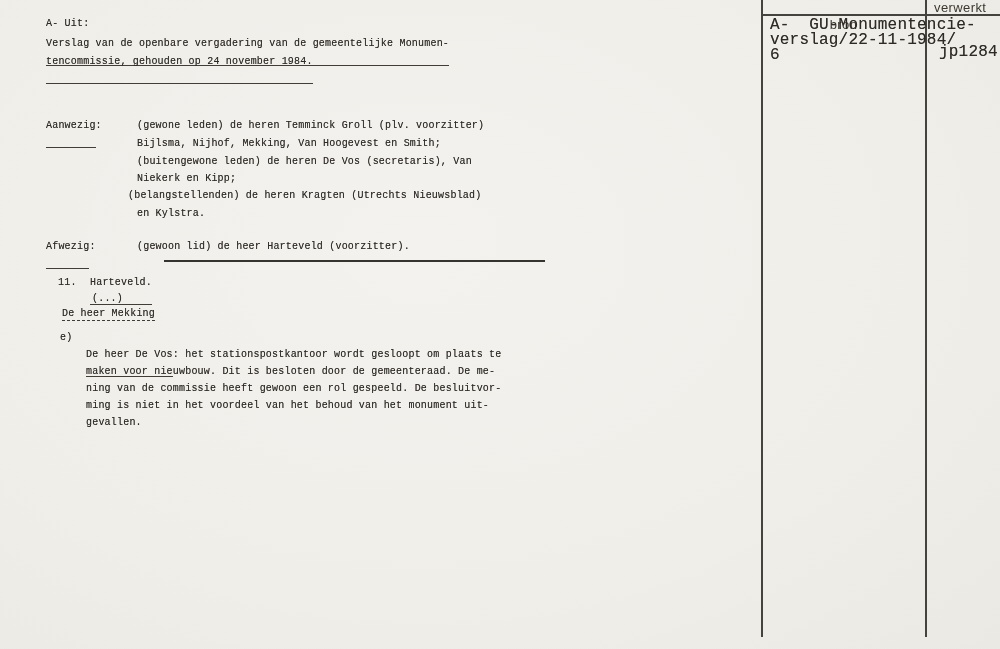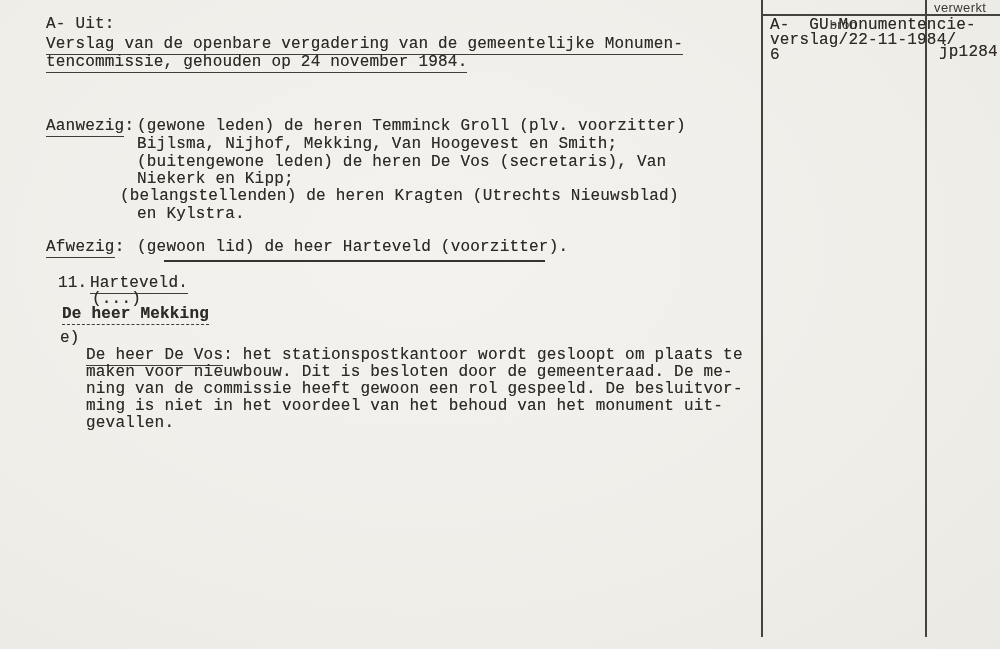--- a/index.html
+++ b/index.html
@@ -11,38 +11,37 @@
     position: relative;
     width: 1000px;
     height: 649px;
     overflow: hidden;
     background: radial-gradient(ellipse at 42% 38%, #f4f2ee 0%, #f0eee9 62%, #ebe9e4 100%);
     font-family: "Liberation Mono", "DejaVu Sans Mono", monospace;
     color: #2e2b26;
   }
   .t {
     position: absolute;
-    font-size: 16px;
+    font-size: 10px;
     line-height: 14px;
     white-space: pre;
     letter-spacing: 0.2px;
     text-shadow: 0 0 0.6px rgba(46, 43, 38, 0.55);
   }
   .small {
     font-size: 16px;
     line-height: 13px;
   }
   .u {
     border-bottom: 1.6px solid rgba(44, 41, 36, 0.9);
-    padding-bottom: 1px;
+    padding-bottom: 16px;
   }
   .u-dash {
     border-bottom: 1.7px dashed rgba(44, 41, 36, 0.9);
     padding-bottom: 1px;
-    font-weight: bold;
   }
   .hdr {
     position: absolute;
     font-family: "Liberation Sans", sans-serif;
     font-size: 13px;
     line-height: 13px;
     color: #3a382f;
     letter-spacing: 0.4px;
   }
   .vline {
@@ -71,21 +70,21 @@
   <div class="t" style="left:46px; top:37px"><span class="u">Verslag van de openbare vergadering van de gemeentelijke Monumen-</span></div>
 
   <div class="t" style="left:46px; top:55px"><span class="u">tencommissie, gehouden op 24 november 1984.</span></div>
 
   <div class="t" style="left:46px; top:119px"><span class="u">Aanwezig</span><span>:</span></div>
 
   <div class="t" style="left:137px; top:119px">(gewone leden) de heren Temminck Groll (plv. voorzitter)</div>
   <div class="t" style="left:137px; top:137px">Bijlsma, Nijhof, Mekking, Van Hoogevest en Smith;</div>
   <div class="t" style="left:137px; top:155px">(buitengewone leden) de heren De Vos (secretaris), Van</div>
   <div class="t" style="left:137px; top:172px">Niekerk en Kipp;</div>
-  <div class="t" style="left:120px; top:189px">(belangstellenden) de heren Kragten (Utrechts Nieuwsblad)</div>
+  <div class="t" style="left:128px; top:189px">(belangstellenden) de heren Kragten (Utrechts Nieuwsblad)</div>
   <div class="t" style="left:137px; top:207px">en Kylstra.</div>
 
   <div class="t" style="left:46px; top:240px"><span class="u">Afwezig</span><span>:</span></div>
 
   <div class="t" style="left:137px; top:240px">(gewoon lid) de heer Harteveld (voorzitter).</div>
 
   <div class="rule" style="left:164px; top:260px; width:381px"></div>
 
   <div class="t" style="left:58px; top:276px">11.</div>
 

